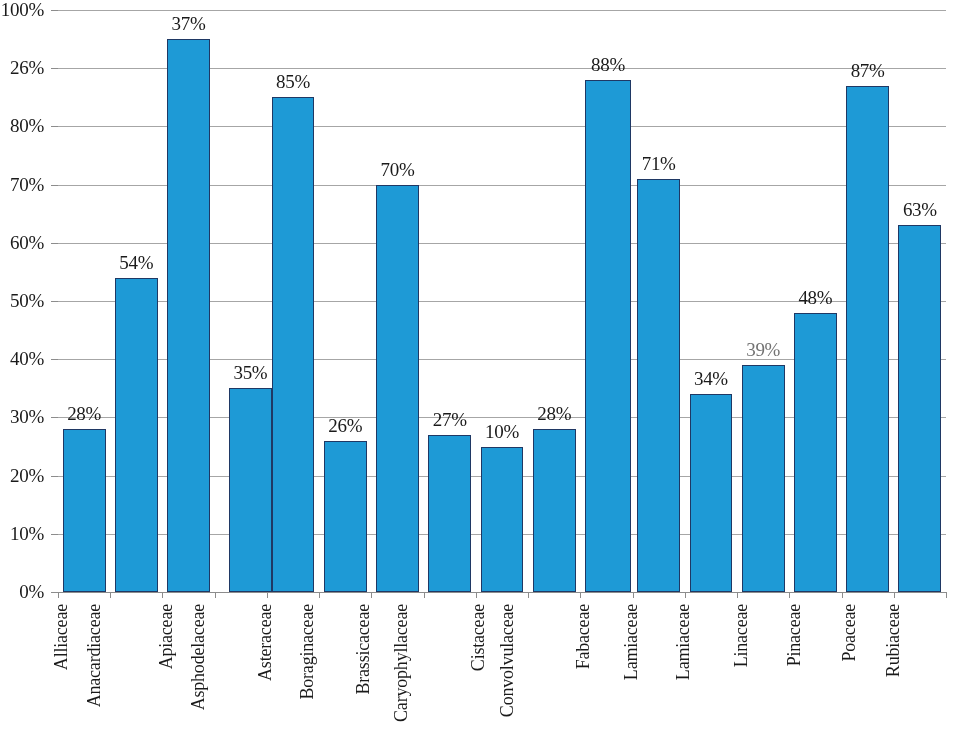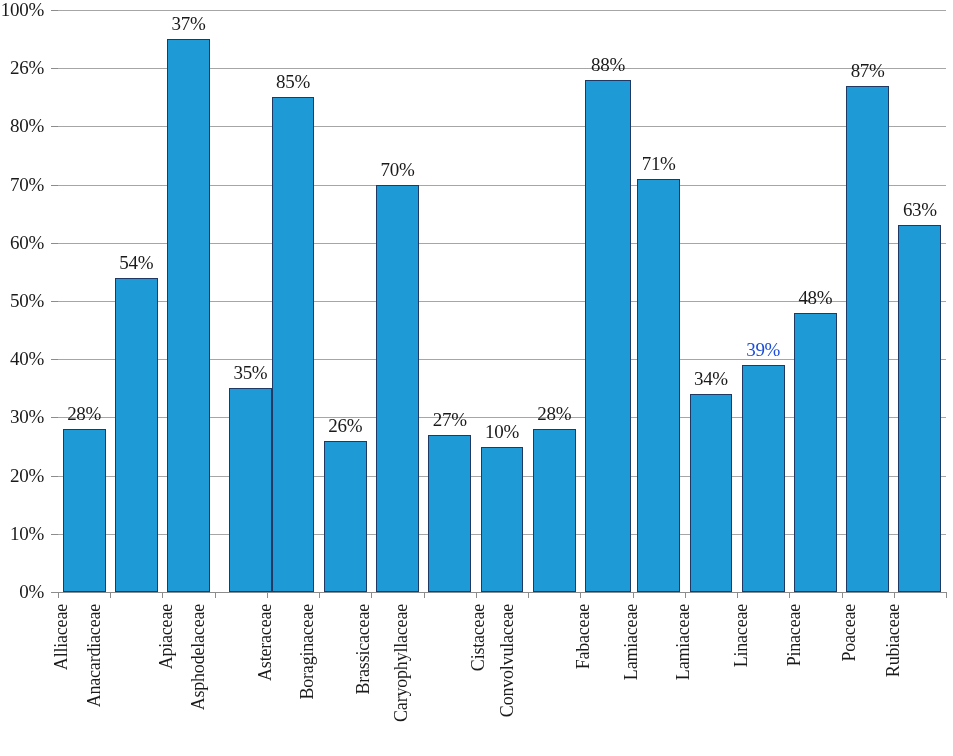--- a/index.html
+++ b/index.html
@@ -248,21 +248,21 @@
         <div class="bar-slot" style="left: 579.289px; width: 42.8329px;">
           <div class="bar" title="Lamiaceae 71%" style="height: 413.22px; background: rgb(30, 154, 214); border-color: rgb(31, 56, 100);"></div>
           <div class="bar-value" style="bottom: 417.22px; color: rgb(26, 26, 26);">71%</div>
         </div>
         <div class="bar-slot" style="left: 631.525px; width: 42.8329px;">
           <div class="bar" title="Lamiaceae 34%" style="height: 197.88px; background: rgb(30, 154, 214); border-color: rgb(31, 56, 100);"></div>
           <div class="bar-value" style="bottom: 201.88px; color: rgb(26, 26, 26);">34%</div>
         </div>
         <div class="bar-slot" style="left: 683.76px; width: 42.8329px;">
           <div class="bar" title="Linaceae 39%" style="height: 226.98px; background: rgb(30, 154, 214); border-color: rgb(31, 56, 100);"></div>
-          <div class="bar-value" style="bottom: 230.98px; color: #1d4ed8;">39%</div>
+          <div class="bar-value" style="bottom: 230.98px; color: #737373;">39%</div>
         </div>
         <div class="bar-slot" style="left: 735.995px; width: 42.8329px;">
           <div class="bar" title="Pinaceae 48%" style="height: 279.36px; background: rgb(30, 154, 214); border-color: rgb(31, 56, 100);"></div>
           <div class="bar-value" style="bottom: 283.36px; color: rgb(26, 26, 26);">48%</div>
         </div>
         <div class="bar-slot" style="left: 788.231px; width: 42.8329px;">
           <div class="bar" title="Poaceae 87%" style="height: 506.34px; background: rgb(30, 154, 214); border-color: rgb(31, 56, 100);"></div>
           <div class="bar-value" style="bottom: 510.34px; color: rgb(26, 26, 26);">87%</div>
         </div>
         <div class="bar-slot" style="left: 840.466px; width: 42.8329px;">

